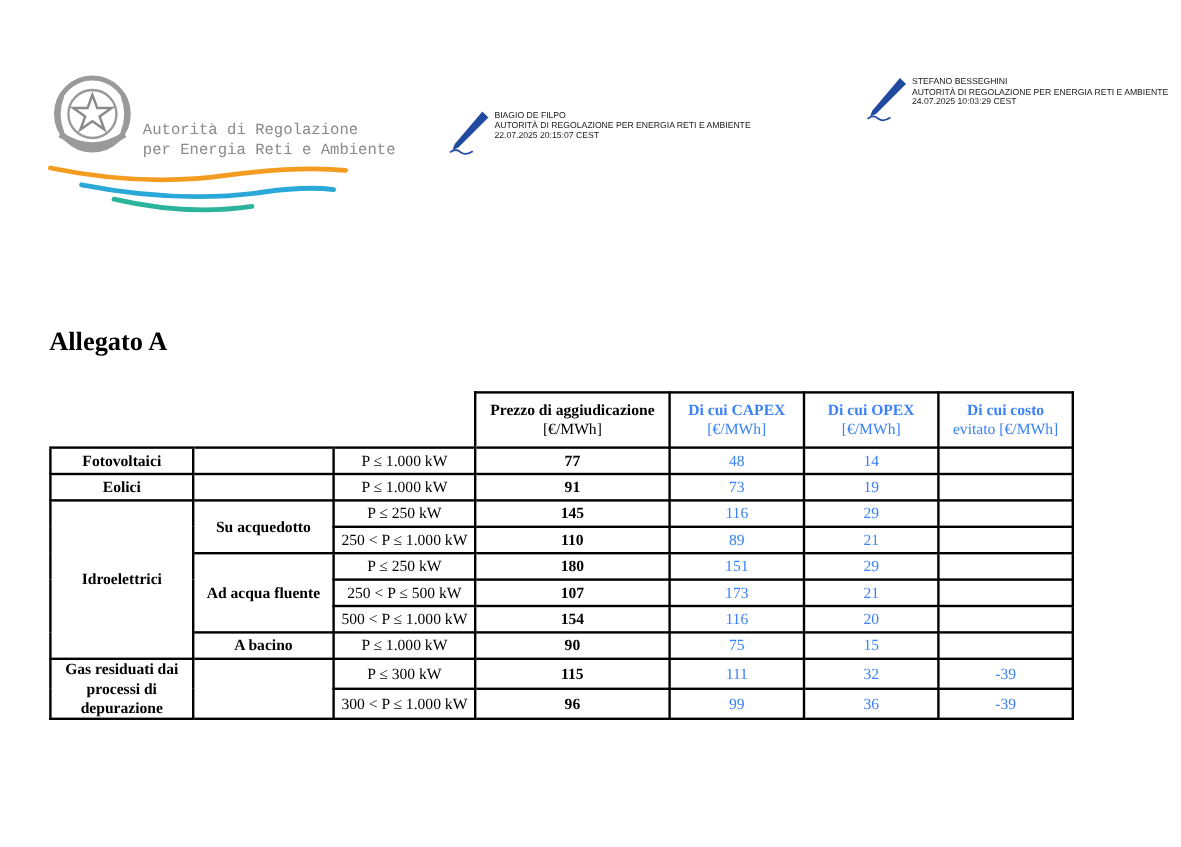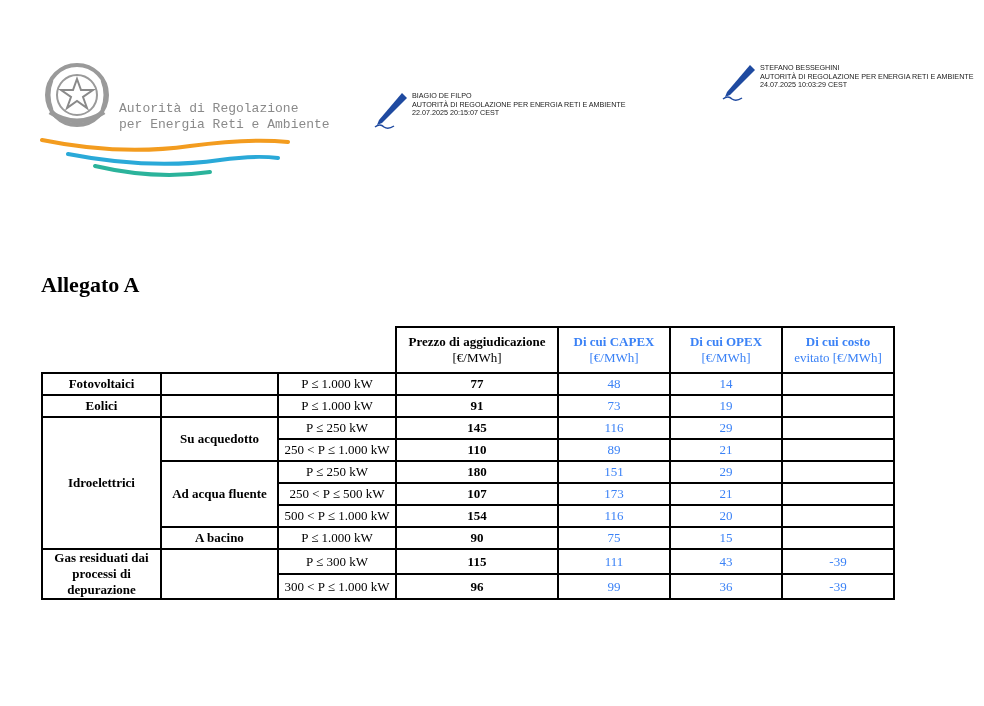--- a/index.html
+++ b/index.html
@@ -151,21 +151,21 @@
     <td class="grey">75</td>
     <td class="grey">15</td>
     <td class="grey"></td>
   </tr>
   <tr class="gas-row">
     <td class="bold" rowspan="2" style="line-height:16px;">Gas residuati dai processi di depurazione</td>
     <td rowspan="2"></td>
     <td>P ≤ 300 kW</td>
     <td class="bold">115</td>
     <td class="grey">111</td>
-    <td class="grey">43</td>
+    <td class="grey">32</td>
     <td class="grey">-39</td>
   </tr>
   <tr class="gas-row">
     <td>300 &lt; P ≤ 1.000 kW</td>
     <td class="bold">96</td>
     <td class="grey">99</td>
     <td class="grey">36</td>
     <td class="grey">-39</td>
   </tr>
 </tbody>

